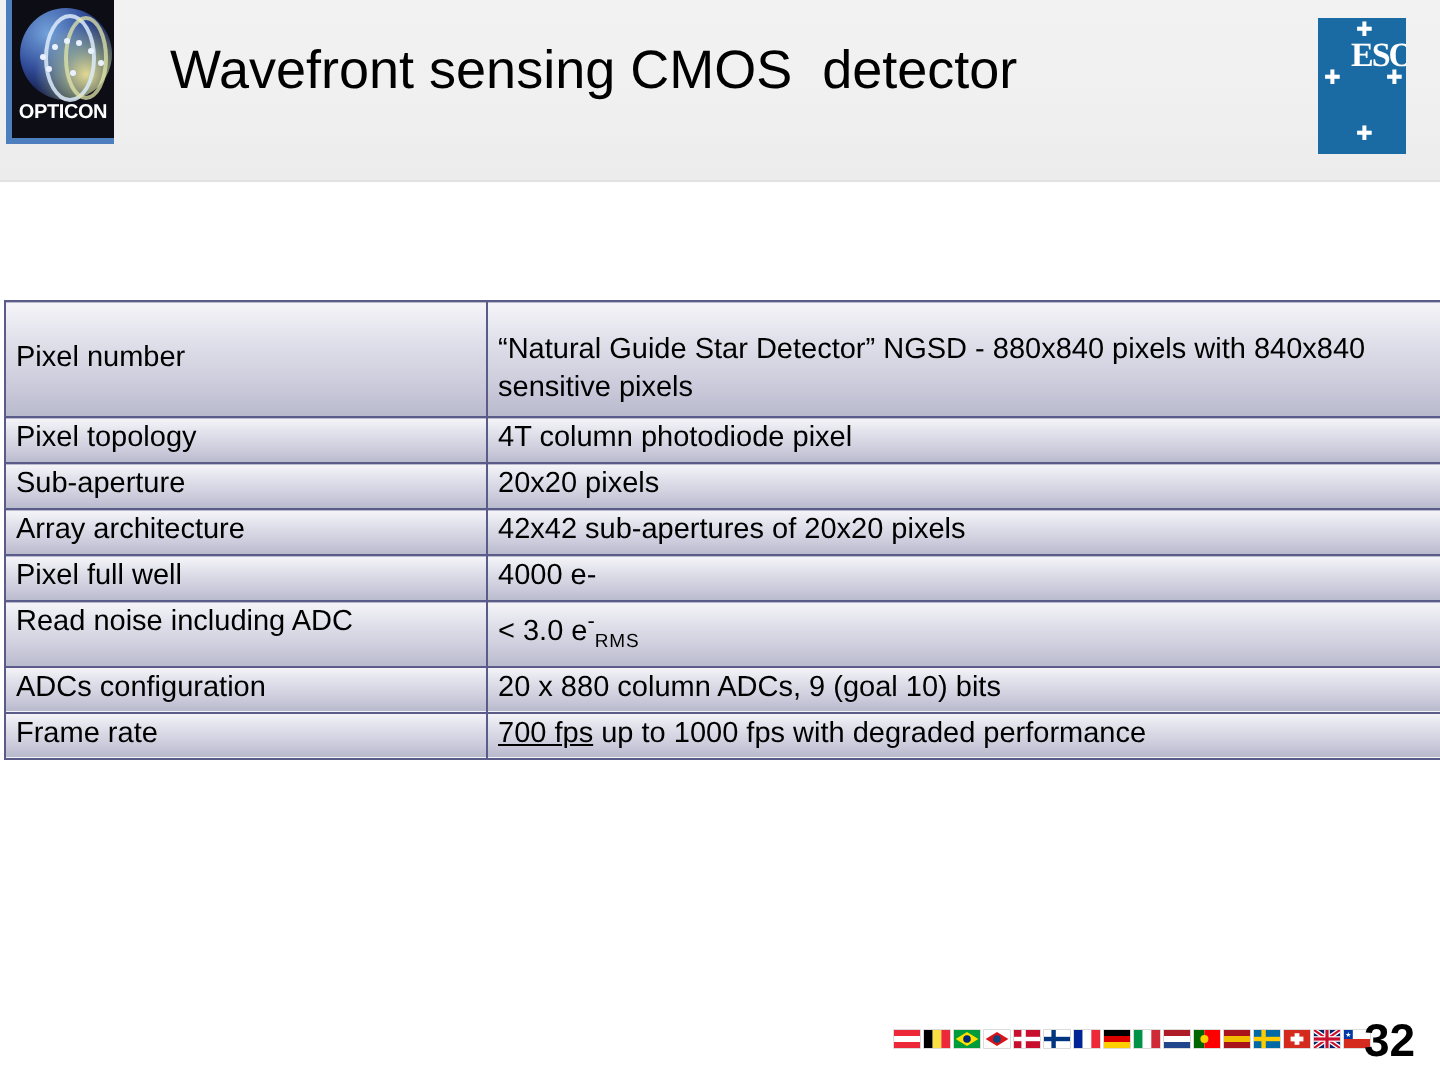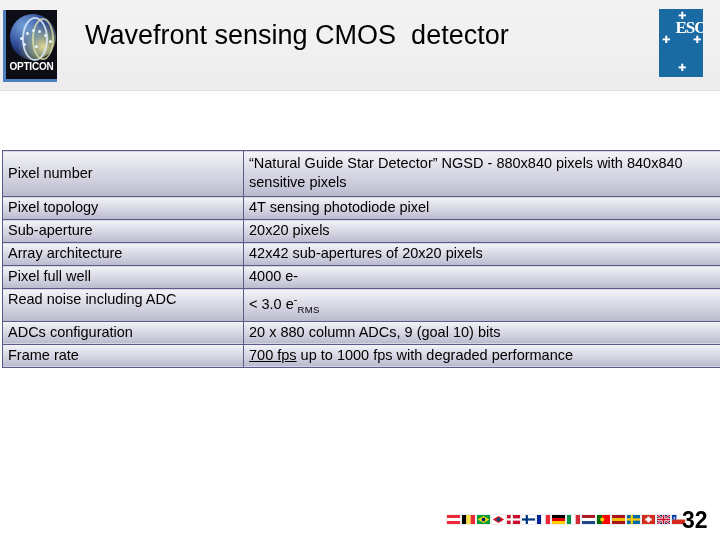--- a/index.html
+++ b/index.html
@@ -22,21 +22,21 @@
     width: 720px;
     height: 91px;
     background: linear-gradient(180deg, #f2f2f2 0%, #f0f0f0 55%, #ececec 100%);
     border-bottom: 1px solid #e2e2e2;
     box-sizing: border-box;
   }
 
   
   .opticon-logo {
     position: absolute;
-    left: 3px; top: 10px;
+    left: 3px; top: 0;
     width: 54px; height: 72px;
     background: #0d0d16;
     border-left: 3px solid #4d7fbe;
     border-bottom: 3px solid #4d7fbe;
     box-sizing: border-box;
     overflow: hidden;
   }
   .opticon-globe {
     position: absolute;
     left: 4px; top: 4px;
@@ -139,21 +139,21 @@
     padding: 1px 5px 2px 5px;
     font-size: 14.5px;
     color: #000000;
     vertical-align: top;
     line-height: 19px;
     background-image: linear-gradient(180deg, #f4f4f8 0%, #e2e2ec 30%, #c9c9da 75%, #b9b9cd 100%);
   }
   .spec-table td.col-param { width: 230px; }
   .spec-table td.col-value { border-right: none; }
   .spec-table tr.tall td { height: 40px; vertical-align: middle; }
-  .spec-table tr.tall td.col-value { vertical-align: top; padding-top: 3px; }
+  .spec-table tr.tall td.col-value { vertical-align: top; padding-top: 15px; }
 
   .sub { font-size: 9.5px; vertical-align: sub; letter-spacing: 0.4px; }
   .sup-minus { font-size: 11px; vertical-align: super; }
   .spellunder {
     text-decoration: underline;
     text-decoration-color: #000000;
     text-underline-offset: 1px;
   }
 
   
@@ -222,21 +222,21 @@
 
     <tr class="tall">
       <td class="col-param">Pixel number</td>
       <td class="col-value">“Natural Guide Star Detector” NGSD  - 880x840 pixels with 840x840 sensitive pixels</td>
     </tr>
 
 
 
     <tr>
       <td class="col-param">Pixel topology</td>
-      <td class="col-value">4T sensing photodiode pixel</td>
+      <td class="col-value">4T column photodiode pixel</td>
     </tr>
 
     <tr>
       <td class="col-param">Sub-aperture</td>
       <td class="col-value">20x20 pixels</td>
     </tr>
 
     <tr>
       <td class="col-param">Array architecture</td>
       <td class="col-value">42x42 sub-apertures of 20x20 pixels</td>

